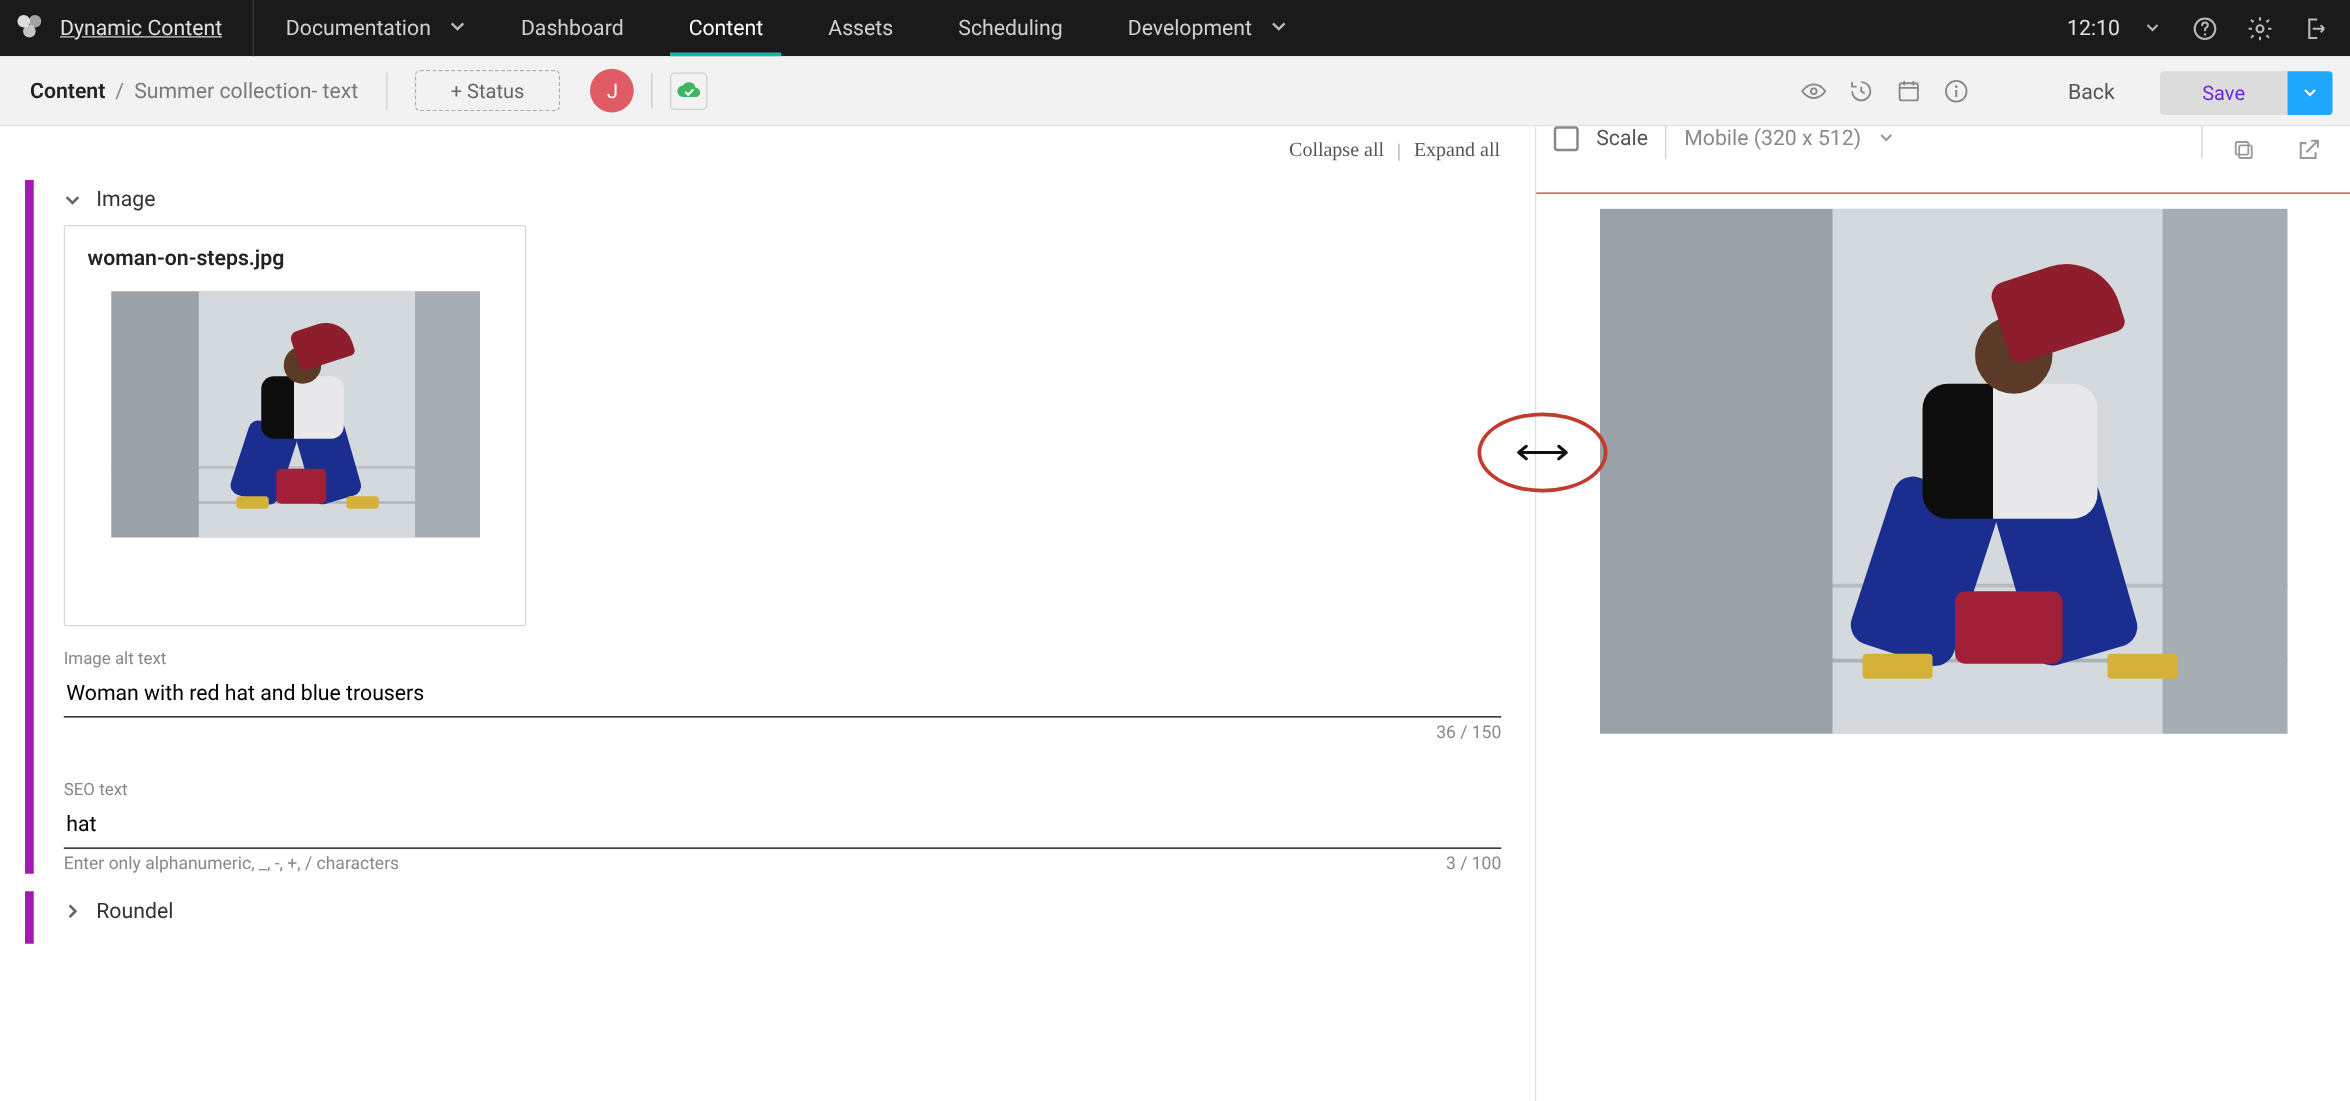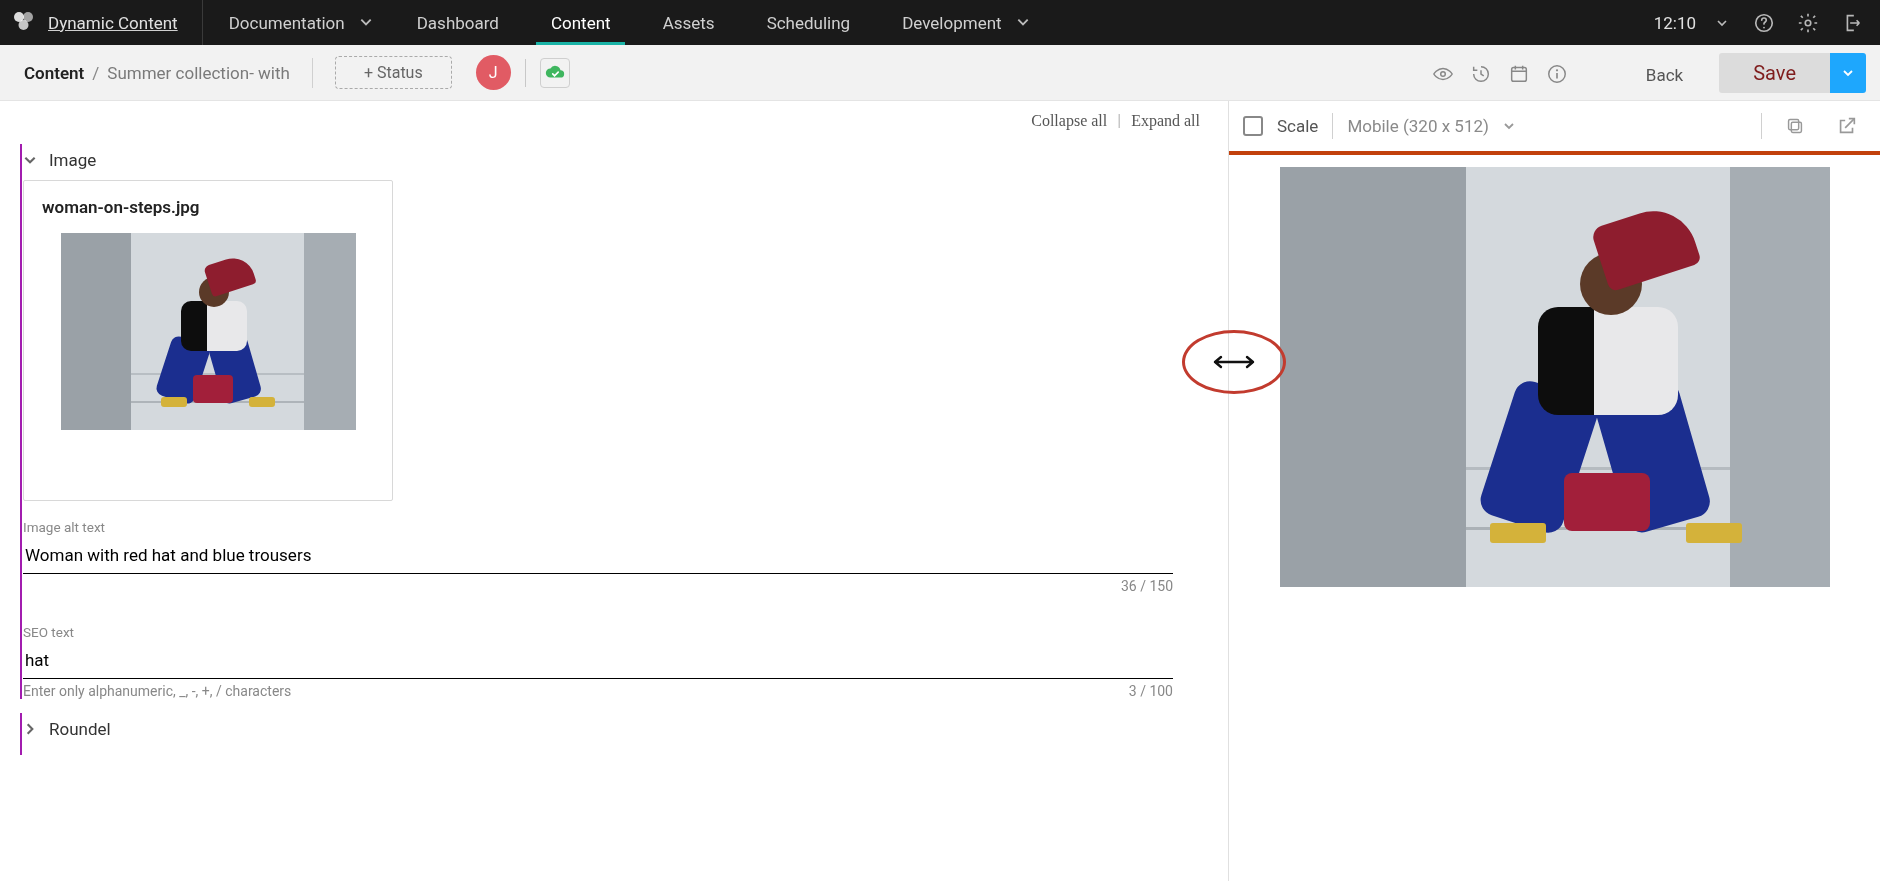--- a/index.html
+++ b/index.html
@@ -62,21 +62,21 @@
   .subbar-spacer { flex:1; }
   .sub-right { display:flex; align-items:flex-end; gap:0; }
   .sub-icon { width:38px; height:38px; display:flex; align-items:center; justify-content:center; cursor:pointer; }
   .sub-icon svg { width:22px; height:22px; }
   .back-btn {
     padding:8px 30px; font-size:17px; color:#555; background:transparent;
     border:none; cursor:pointer; margin-left:40px;
   }
   .save-wrap { display:flex; margin-left:6px; }
   .save-btn {
-    padding:8px 34px; font-size:20px; color:#7f1d1d;
+    padding:8px 34px; font-size:16px; color:#6d28d9;
     background:#dcdcdc; border:none; border-radius:3px 0 0 3px; cursor:not-allowed;
   }
   .save-caret {
     width:36px; background:#1ea7fd; border:none; border-radius:0 3px 3px 0;
     display:flex; align-items:center; justify-content:center; cursor:pointer;
   }
 
   
   .main { display:flex; height:calc(881px - 45px - 56px); }
   .left-pane { width:1228px; position:relative; overflow:auto; }
@@ -85,21 +85,21 @@
   
   .pane-toolbar {
     display:flex; justify-content:flex-end; align-items:center;
     gap:10px; padding:10px 28px 0 0; font-size:16px; color:#555;
   }
   .pane-toolbar .sep { color:#bbb; }
   .pane-toolbar span[data-interactable="true"] { cursor:pointer;font-family:Liberation Serif, serif; }
 
   .section {
     margin: 14px 20px 14px 20px;
-    border-left: 2px solid #a21caf; padding-left: 1px;
+    border-left: 7px solid #a21caf; padding-left: 24px;
   }
   .section.collapsed { padding-bottom:6px; }
   .sec-header { display:flex; align-items:center; gap:10px; padding:6px 0 10px; cursor:pointer; }
   .sec-title { font-size:17px; color:#333; }
   .chev { width:16px; height:16px; display:inline-block; }
 
   .image-card {
     width:370px; border:1px solid #d8d8d8; border-radius:2px;
     padding:16px 18px 20px; margin-bottom:18px;
   }
@@ -151,22 +151,22 @@
     position:absolute; top:330px; left:1182px; width:104px; height:64px;
     pointer-events:none;
   }
   .splitter-ellipse {
     width:104px; height:64px; border:3px solid #c23b2e; border-radius:50%;
     display:flex; align-items:center; justify-content:center;
   }
 
   
   .preview-toolbar {
-    display:flex; align-items:center; height:54px; padding:0 14px;
-    border-bottom:4px solid #c2410c; gap:14px; color:#555; font-size:17px;
+    display:flex; align-items:flex-start; height:54px; padding:0 14px;
+    border-bottom:1px solid #c2410c; gap:14px; color:#555; font-size:17px;
   }
   .scale-check { width:20px; height:20px; border:2px solid #888; border-radius:3px; }
   .vline { width:1px; height:26px; background:#d0d0d0; }
   .device-sel { color:#8a8a8a; display:flex; align-items:center; gap:14px; cursor:pointer; }
   .preview-toolbar-spacer { flex:1; }
 
   .preview-area { flex:1; display:flex; justify-content:center; align-items:flex-start; padding:12px 0 0 0; }
   .preview-img {
     width:550px; height:420px; position:relative; overflow:hidden; background:#cdd2d6;
   }
@@ -266,21 +266,21 @@
           <path d="M10 12h10m0 0l-3-3m3 3l-3 3" stroke="#b8b8b8" stroke-width="1.8" fill="none"></path>
         </svg>
     </div>
   </div>
 </div>
 
 <div class="subbar" data-interactable="false">
   <div class="crumbs" data-interactable="false">
     <span class="crumb-root" data-interactable="true">Content</span>
     <span class="crumb-sep" data-interactable="false">/</span>
-    <span class="crumb-leaf" data-interactable="false">Summer collection- with</span>
+    <span class="crumb-leaf" data-interactable="false">Summer collection- text</span>
   </div>
   <div class="vsep" data-interactable="false"></div>
   <button class="status-btn" data-interactable="true">+ Status</button>
   <div class="avatar" data-interactable="true">J</div>
   <div class="avatar-sep" data-interactable="false"></div>
   <div class="cloud-badge" data-interactable="true">
     <svg width="22" height="22" viewBox="0 0 24 24">
         <path d="M7 17a5 5 0 010-10 6 6 0 0111 2 4 4 0 010 8H7z" fill="#3fb65f"></path>
         <path d="M9.5 13l2 2 4-4" stroke="#fff" stroke-width="1.8" fill="none" stroke-linecap="round"></path>
       </svg>

